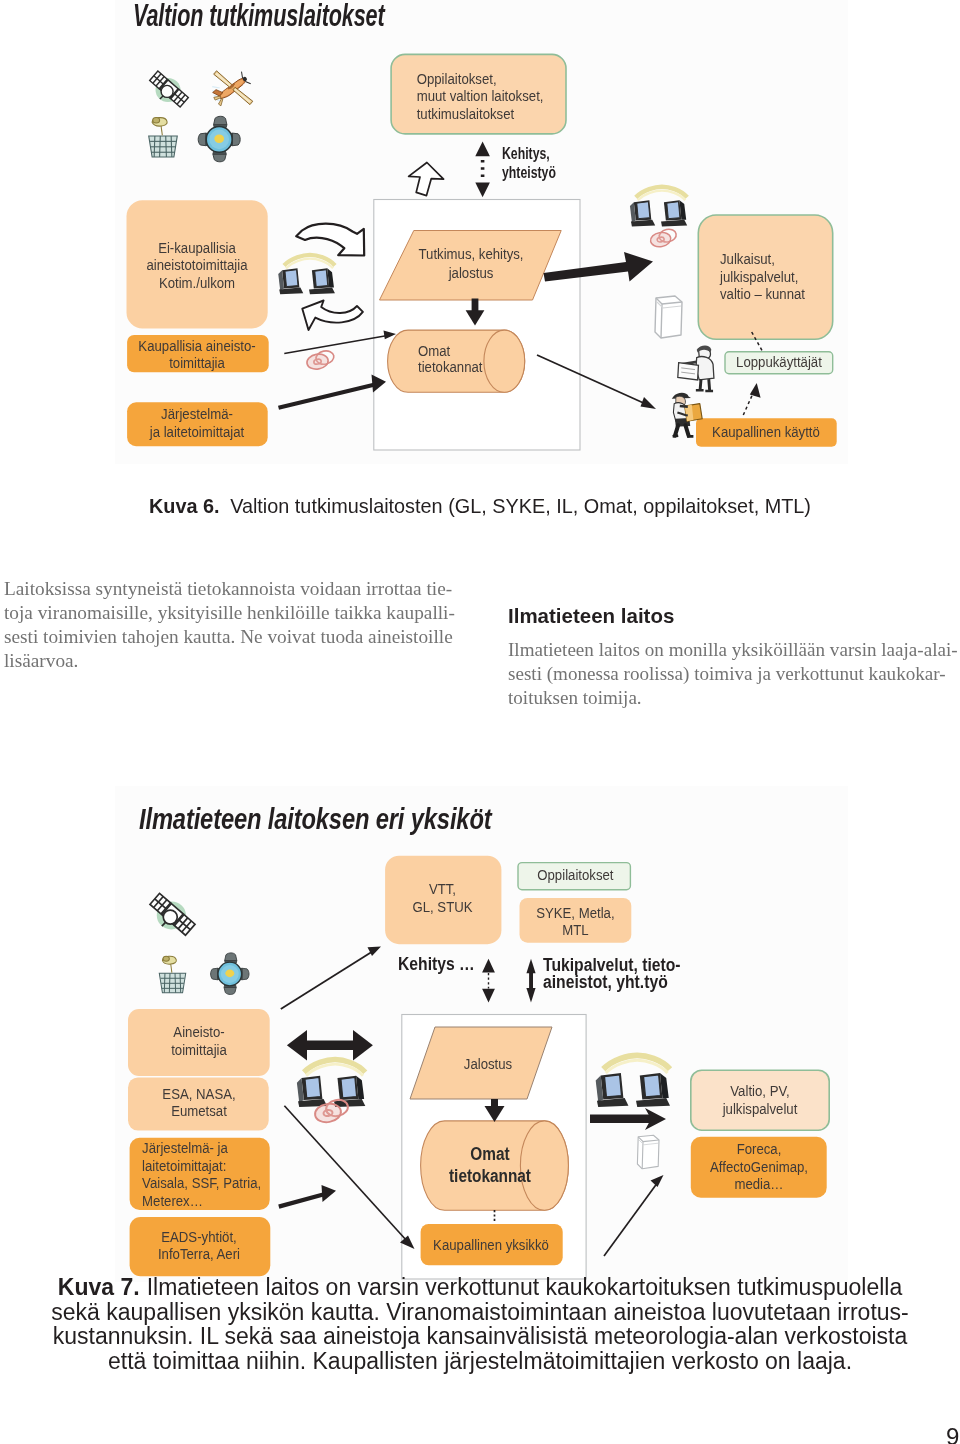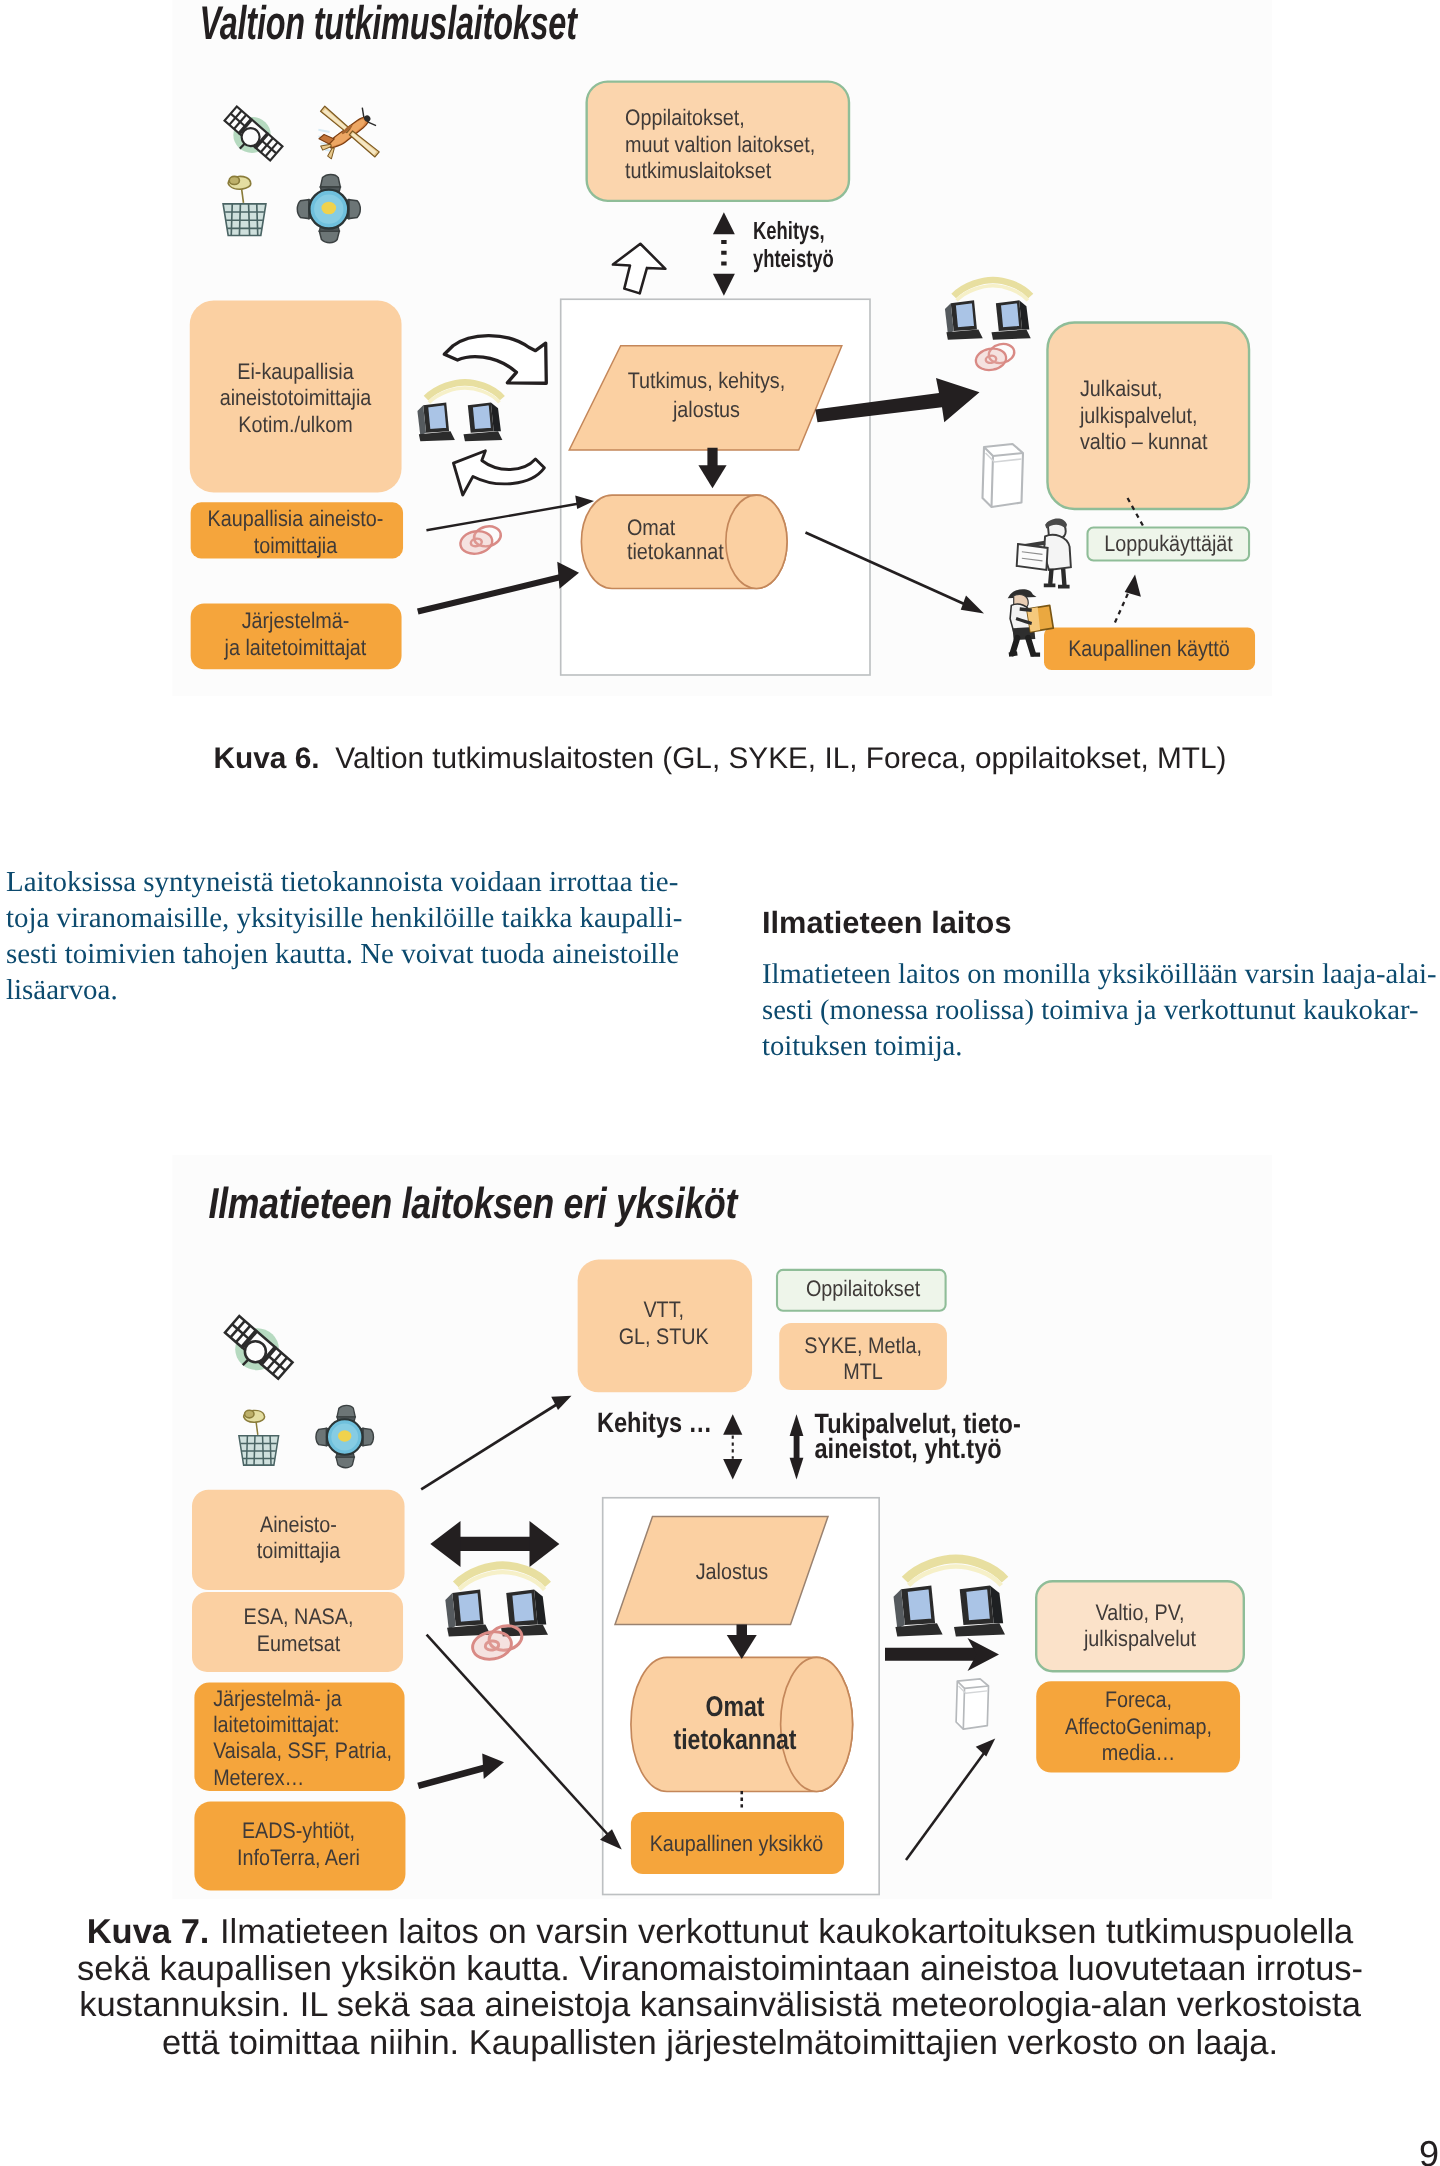--- a/index.html
+++ b/index.html
@@ -1,21 +1,21 @@
 <!DOCTYPE html>
 <html><head>
 <meta charset="utf-8">
 <style>
   html,body{margin:0;padding:0;background:#fff;}
   body{width:960px;height:1444px;font-family:"Liberation Sans",sans-serif;position:relative;overflow:hidden;-webkit-font-smoothing:antialiased;}
   .page{position:absolute;left:0;top:0;width:780px;height:1444px;background:#fff;border-radius:18px;}
   .figure{position:absolute;background:#fcfcfc;}
   .figtitle{position:absolute;font-weight:bold;font-style:italic;color:#231f20;letter-spacing:-0.2px;}
   .cap{position:absolute;color:#231f20;line-height:22.5px;}
-  .serif{font-family:"Liberation Serif",serif;color:#0c4a6e;}
+  .serif{font-family:"Liberation Serif",serif;color:#737373;}
   svg{overflow:visible;}
   svg text.bt{font-family:"Liberation Sans",sans-serif;font-size:15px;fill:#3f3a38;}
   svg text.lbl{font-family:"Liberation Sans",sans-serif;font-size:16.6px;font-weight:bold;fill:#231f20;}
   svg text.lbl2{font-family:"Liberation Sans",sans-serif;font-size:18.6px;font-weight:bold;fill:#231f20;}
   svg text.bt2{font-family:"Liberation Sans",sans-serif;font-size:19px;font-weight:bold;fill:#2b2b2b;}
   svg text.ctr{text-anchor:middle;}
   svg text.lft{text-anchor:start;}
 </style>
 </head>
 <body>
@@ -269,31 +269,31 @@
 
         <path d="M-4,-10 L6,-9" stroke="#2e2e2e" stroke-width="3" fill="none"></path>
         <path d="M-7,-2 C-1,0 2,1 6,2" stroke="#2e2e2e" stroke-width="2.6" fill="none"></path>
       </g>
     </defs>
   </svg>
 </div>
 
 <div class="cap" style="left:0px;top:495px;width:960px;text-align:center;font-size:19.85px;line-height:23.7px;">
   <span style="font-weight:bold;">Kuva 6.</span>
-  <span style="margin-left:5px;">Valtion tutkimuslaitosten (GL, SYKE, IL, Foreca, oppilaitokset, MTL)</span><br>
+  <span style="margin-left:5px;">Valtion tutkimuslaitosten (GL, SYKE, IL, Omat, oppilaitokset, MTL)</span><br>
 </div>
 
 <div class="serif" style="position:absolute;left:4px;top:577px;width:470px;font-size:19.3px;line-height:24px;white-space:pre;"><span>Laitoksissa syntyneistä tietokannoista voidaan irrottaa tie-<br>toja viranomaisille, yksityisille henkilöille taikka kaupalli-<br>sesti toimivien tahojen kautta. Ne voivat tuoda aineistoille<br>lisäarvoa.</span></div>
 
 <div style="position:absolute;left:508px;top:604px;width:460px;">
   <div style="font-family:'Liberation Sans',sans-serif;font-weight:bold;font-size:20.5px;color:#231f20;line-height:23px;">Ilmatieteen laitos</div>
   <div class="serif" style="font-size:19.1px;line-height:24px;white-space:pre;margin-top:11px;">Ilmatieteen laitos on monilla yksiköillään varsin laaja-alai-<br>sesti (monessa roolissa) toimiva ja verkottunut kaukokar-<br>toituksen toimija.</div>
 </div>
 
-<div class="figure" id="fig7" style="left:115px;top:770px;width:733px;height:496px;">
+<div class="figure" id="fig7" style="left:115px;top:786px;width:733px;height:496px;">
   <div class="figtitle" style="left:23.5px;top:16.5px;font-size:28.9px;transform:scaleX(0.8225);transform-origin:left top;white-space:nowrap;">Ilmatieteen laitoksen eri yksiköt</div>
 
   <svg width="740" height="500" viewBox="0 0 740 500" style="position:absolute;left:0;top:0;">
 
     <rect x="286.8" y="228.5" width="184.3" height="264.5" fill="#ffffff" stroke="#bdc0c2" stroke-width="1.1"></rect>
 
     <rect x="270.1" y="69.7" width="116.3" height="88.5" rx="14" ry="14" fill="#fbd0a2" stroke="none"></rect>
     <text class="bt ctr" x="327.5" y="108.3" style="transform: scaleX(0.88); transform-origin: 327.5px 0px;"><tspan x="327.5" dy="0">VTT,</tspan><tspan x="327.5" dy="17.6">GL, STUK</tspan></text>
 
     <rect x="403" y="76.6" width="112.4" height="27.2" rx="4" ry="4" fill="#eef5ea" stroke="#8fbd98" stroke-width="1.4"></rect>

